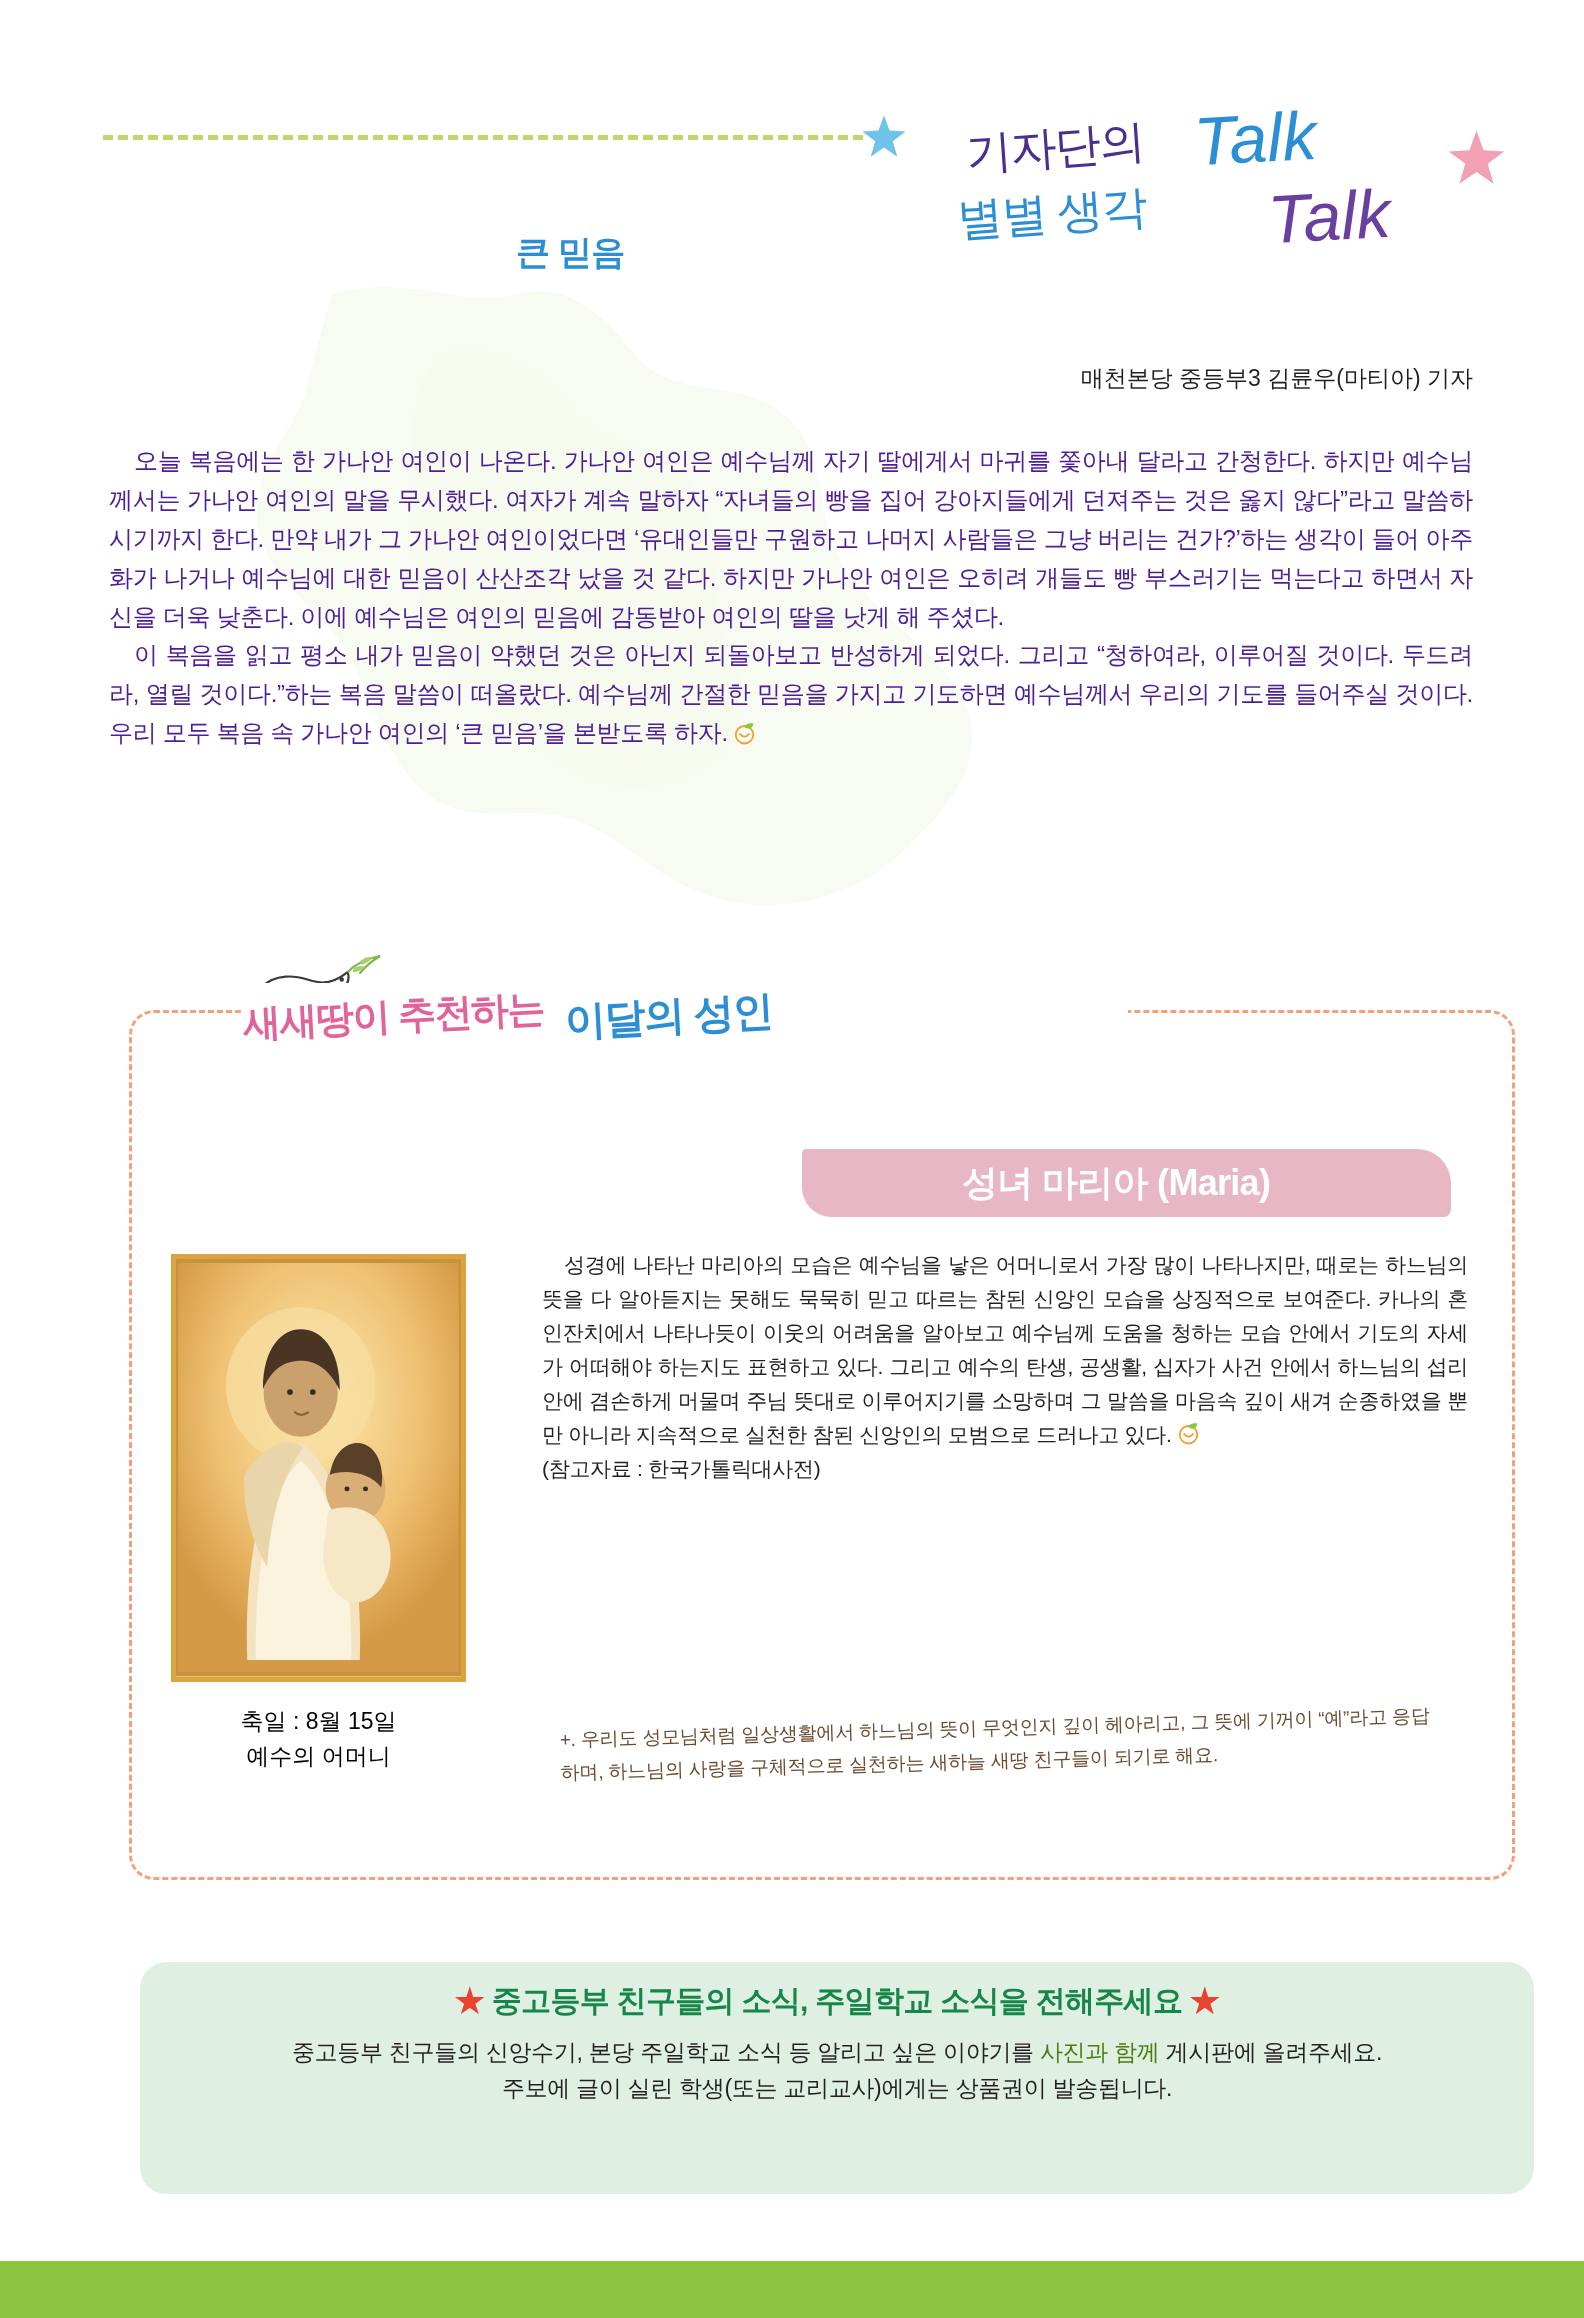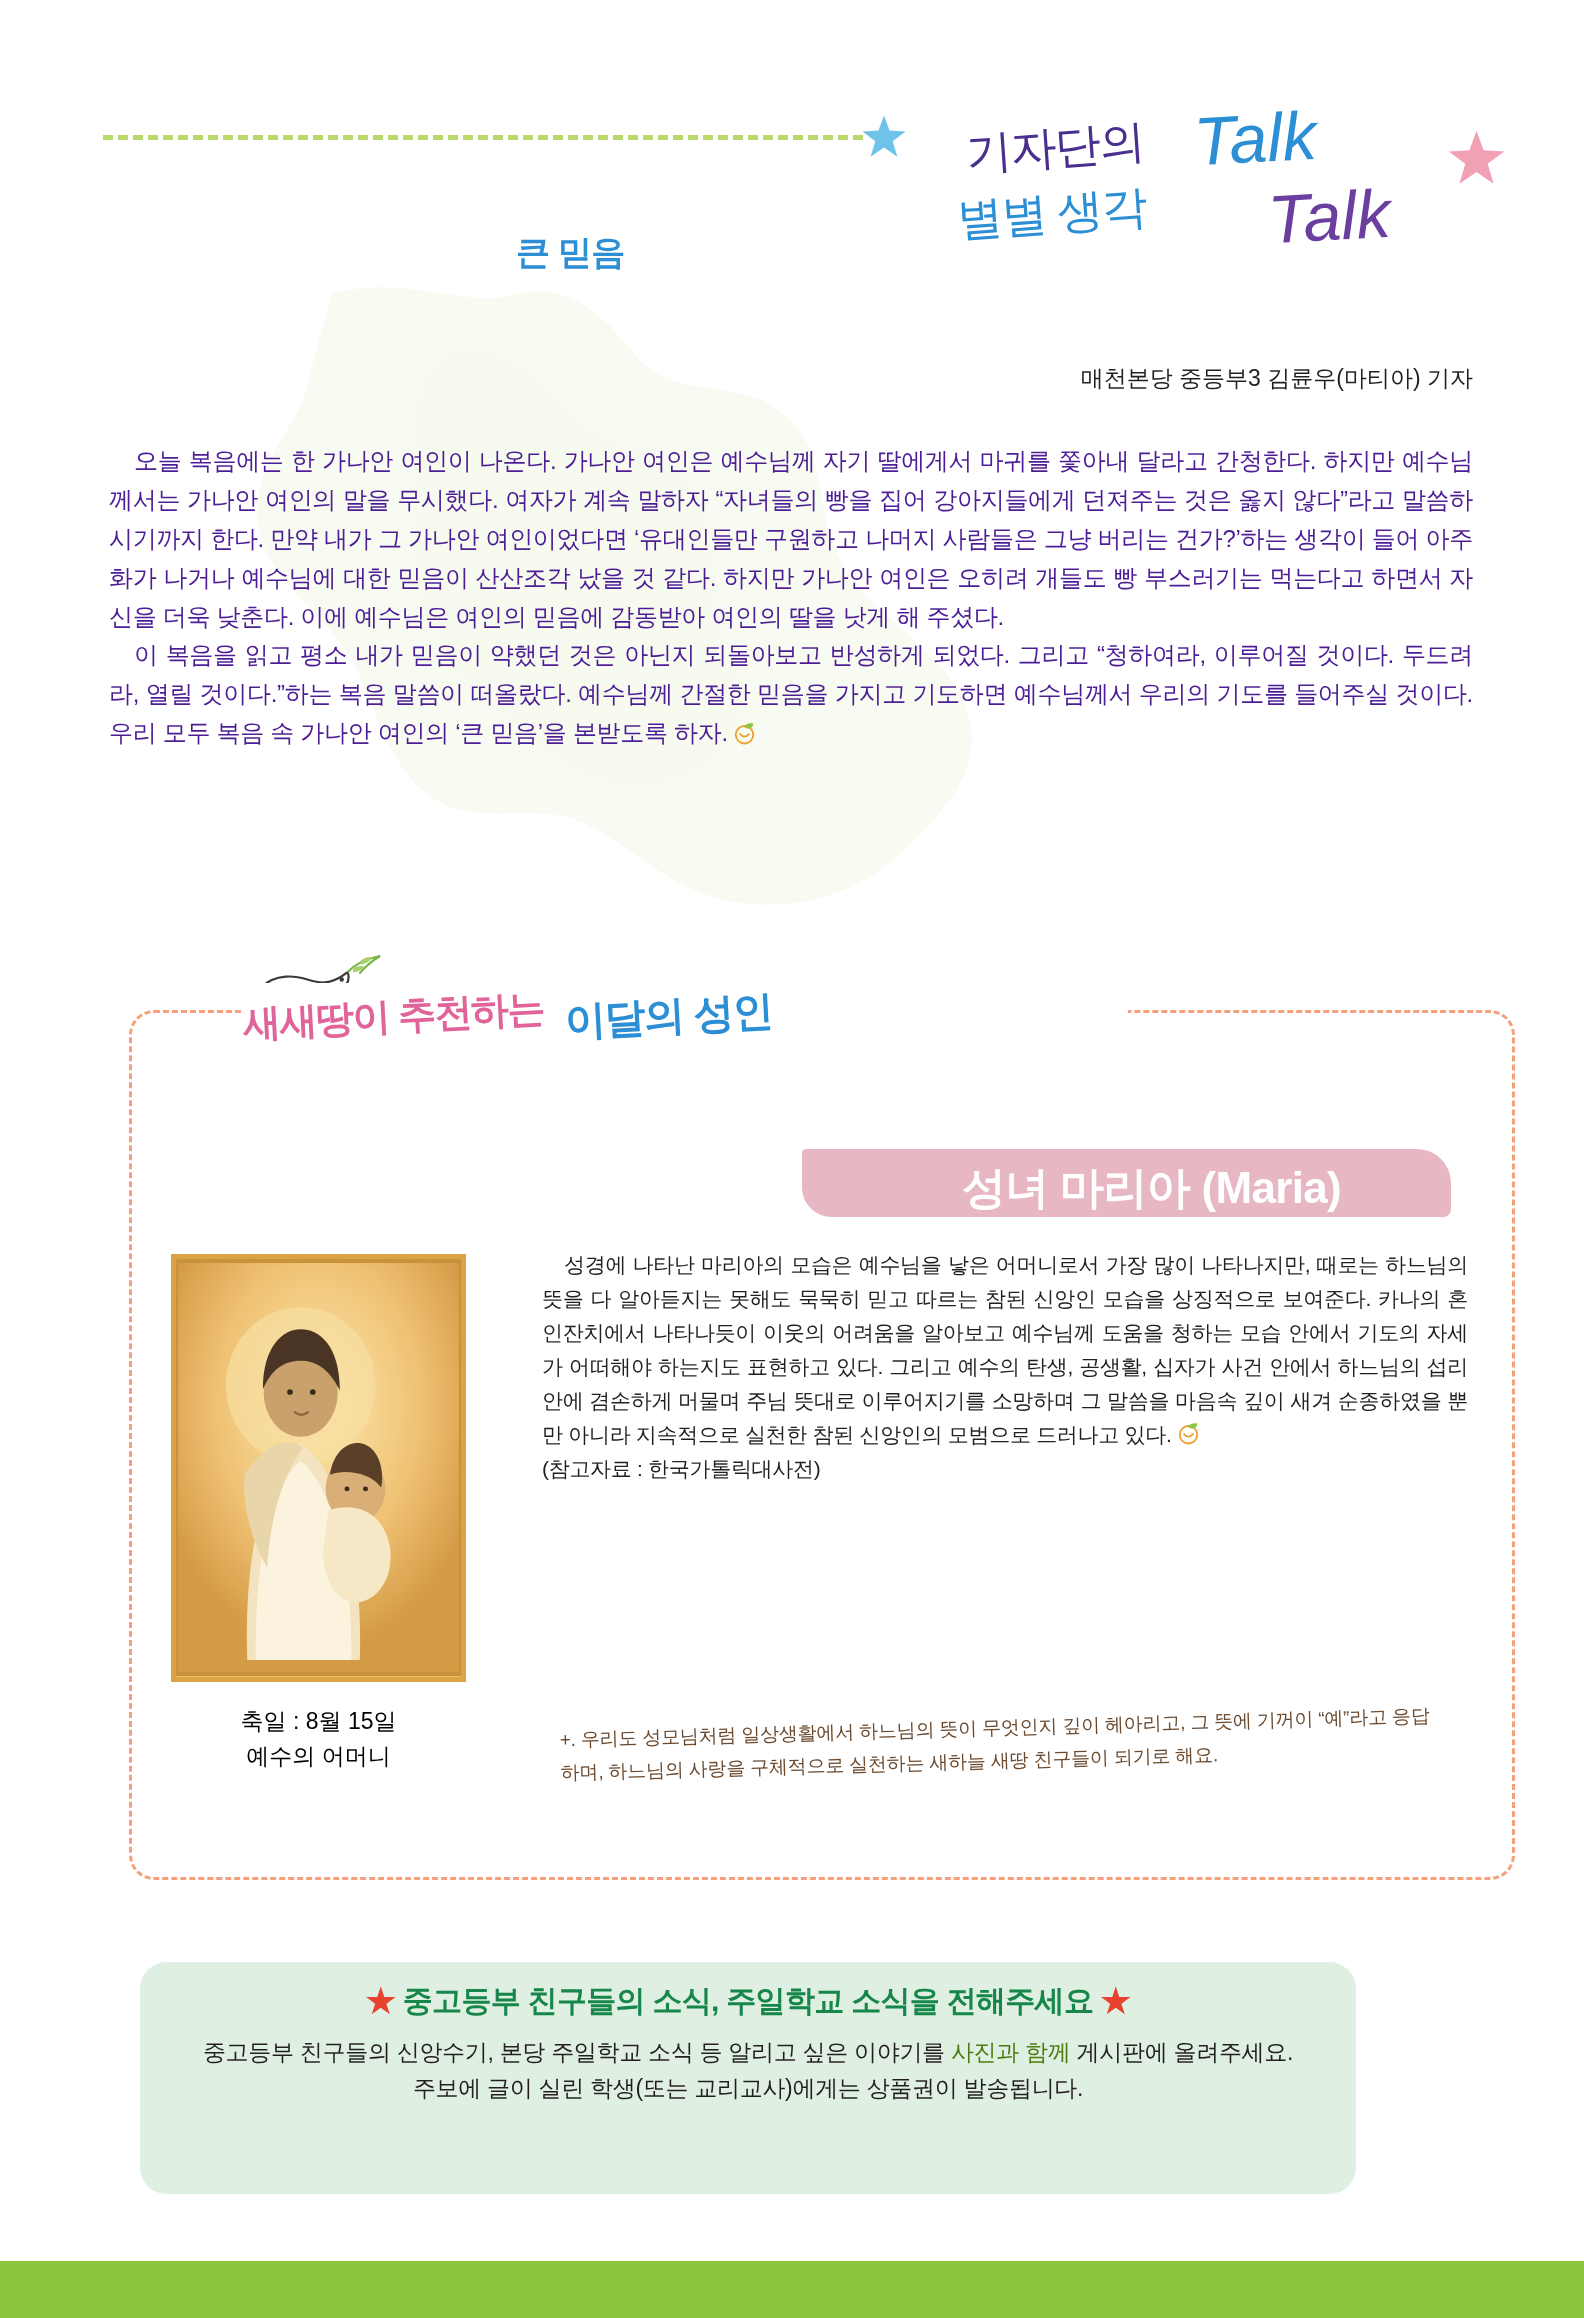--- a/index.html
+++ b/index.html
@@ -164,21 +164,21 @@
   .ribbon {
     position: absolute;
     left: 802px; top: 1149px;
     width: 649px; height: 68px;
     background: #e7b7c4;
     border-radius: 4.4px 34px 7.4px 29.5px;
   }
   .ribbon-label {
     position: absolute;
     left: 962px; top: 1159px;
-    font-size: 44px;
+    font-size: 36px;
     font-weight: bold;
     color: #ffffff;
     letter-spacing: -0.7px;
     white-space: nowrap;
   }
 
   
   .painting-frame {
     position: absolute;
     left: 171px; top: 1254px;
@@ -222,21 +222,21 @@
     line-height: 1.75;
     color: #6b4a2f;
     transform: rotate(-1.6deg);
     letter-spacing: -0.2px;
   }
 
   
   .notice {
     position: absolute;
     left: 140px; top: 1962px;
-    width: 1216px; height: 232px;
+    width: 1394px; height: 232px;
     background: #dff0e2;
     border-radius: 26.5px;
     text-align: center;
     padding-top: 19px;
   }
   .notice-title {
     font-size: 30px;
     font-weight: bold;
     color: #16864a;
     letter-spacing: -0.7px;

